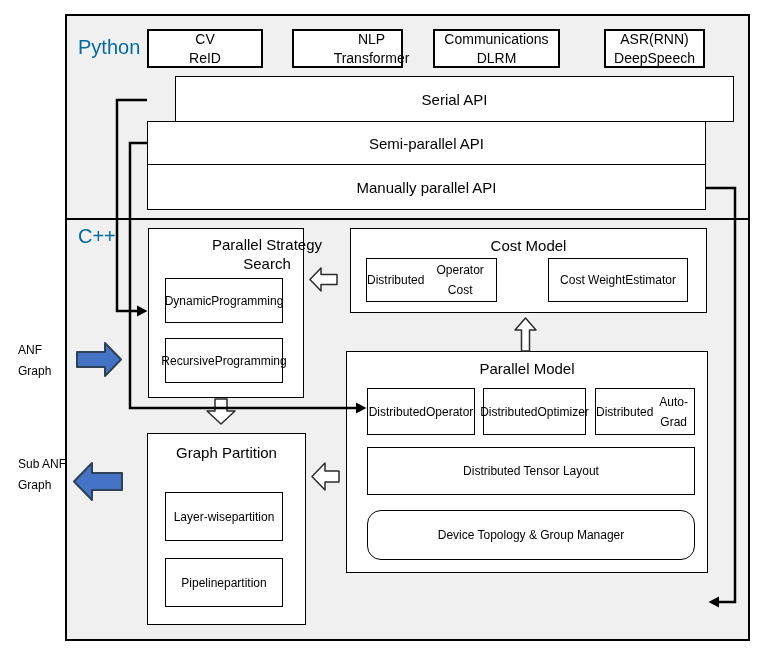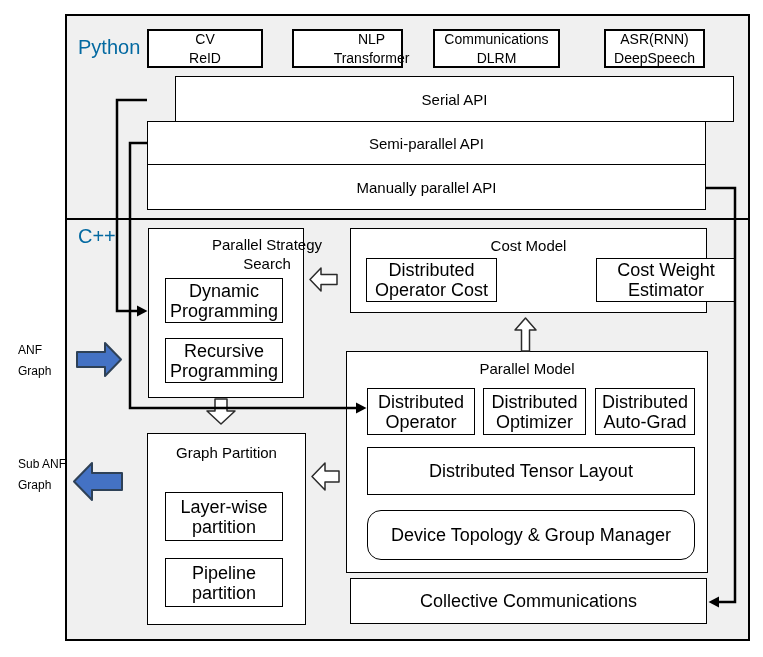--- a/index.html
+++ b/index.html
@@ -8,21 +8,21 @@
   .frame{position:absolute;left:65px;top:14px;width:685px;height:627px;
          border:2px solid #000;background:#f0f0f0;box-sizing:border-box;}
   .divider{position:absolute;left:65px;top:218px;width:685px;height:2px;background:#000;}
   .sec-label{position:absolute;font-size:20px;color:#0369a1;letter-spacing:0;}
   .box{position:absolute;background:#fff;border:1.5px solid #000;box-sizing:border-box;
        display:flex;align-items:center;justify-content:center;text-align:center;}
   .appbox{border-width:2px;font-size:14px;line-height:19px;flex-direction:column;}
   .api{font-size:15px;}
   .group{position:absolute;background:#fff;border:1.5px solid #000;box-sizing:border-box;}
   .gtitle{position:absolute;width:100%;text-align:center;font-size:15px;line-height:19px;}
-  .inner{font-size:18px;line-height:20px;flex-direction:column;}
+  .inner{font-size:12px;line-height:20px;flex-direction:row;}
   .sidelabel{position:absolute;font-size:12px;line-height:21px;color:#000;}
   .arr{position:absolute;}
   svg{display:block;}
   .conn{position:absolute;left:0;top:0;pointer-events:none;}
 </style>
 </head>
 <body>
 
 <div class="canvas">
 
@@ -68,21 +68,21 @@
     <span>Programming</span>
   </div>
 
   <div class="group" style="left:350px;top:228px;width:357px;height:85px;">
     <div class="gtitle" style="top:7px;">Cost Model</div>
   </div>
   <div class="box inner" style="left:366px;top:258px;width:131px;height:44px;">
     <span>Distributed</span>
     <span>Operator Cost</span>
   </div>
-  <div class="box inner" style="left:548px;top:258px;width:140px;height:44px;margin-left:48px;">
+  <div class="box inner" style="left:548px;top:258px;width:140px;height:44px;">
     <span>Cost Weight</span>
     <span>Estimator</span>
   </div>
 
   <div class="group" style="left:346px;top:351px;width:362px;height:222px;">
     <div class="gtitle" style="top:7px;">Parallel Model</div>
   </div>
   <div class="box inner" style="left:367px;top:388px;width:108px;height:47px;">
     <span>Distributed</span>
     <span>Operator</span>
@@ -103,21 +103,20 @@
   </div>
   <div class="box inner" style="left:165px;top:492px;width:118px;height:49px;">
     <span>Layer-wise</span>
     <span>partition</span>
   </div>
   <div class="box inner" style="left:165px;top:558px;width:118px;height:49px;">
     <span>Pipeline</span>
     <span>partition</span>
   </div>
 
-  <div class="box inner" style="left:350px;top:578px;width:357px;height:46px;">Collective Communications</div>
 
   <div class="sidelabel" style="left:18px;top:340px;width:50px;">ANF Graph</div>
   <div class="sidelabel" style="left:18px;top:454px;width:52px;">Sub ANF Graph</div>
 
   <div class="arr" style="left:76px;top:341px;">
     <svg width="47" height="37" viewBox="0 0 47 37">
       <polygon points="1,11 29,11 29,2 45,18.5 29,35 29,26 1,26" fill="#4472C4" stroke="#2E4157" stroke-width="2" stroke-linejoin="round"></polygon>
     </svg>
   </div>
   <div class="arr" style="left:72px;top:459px;">

